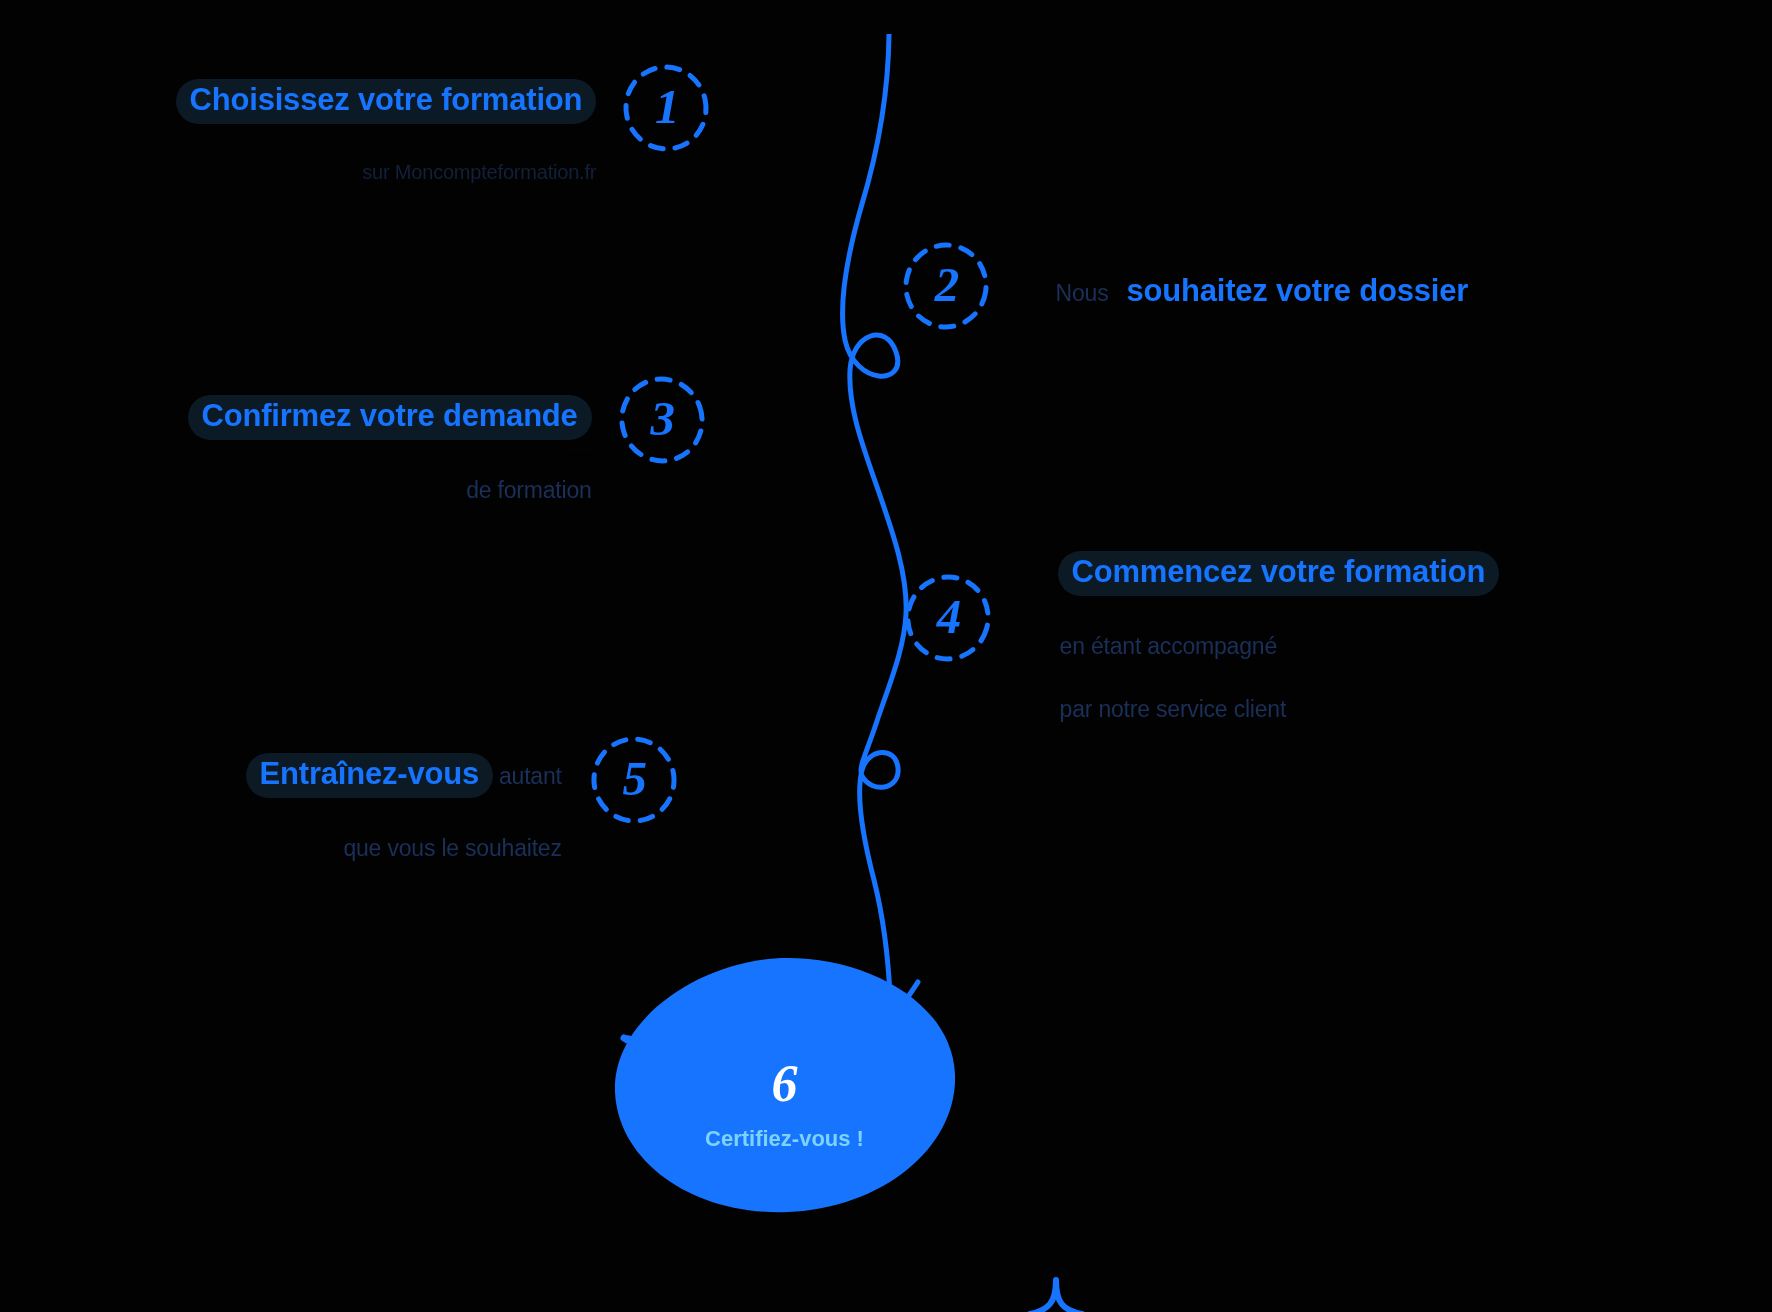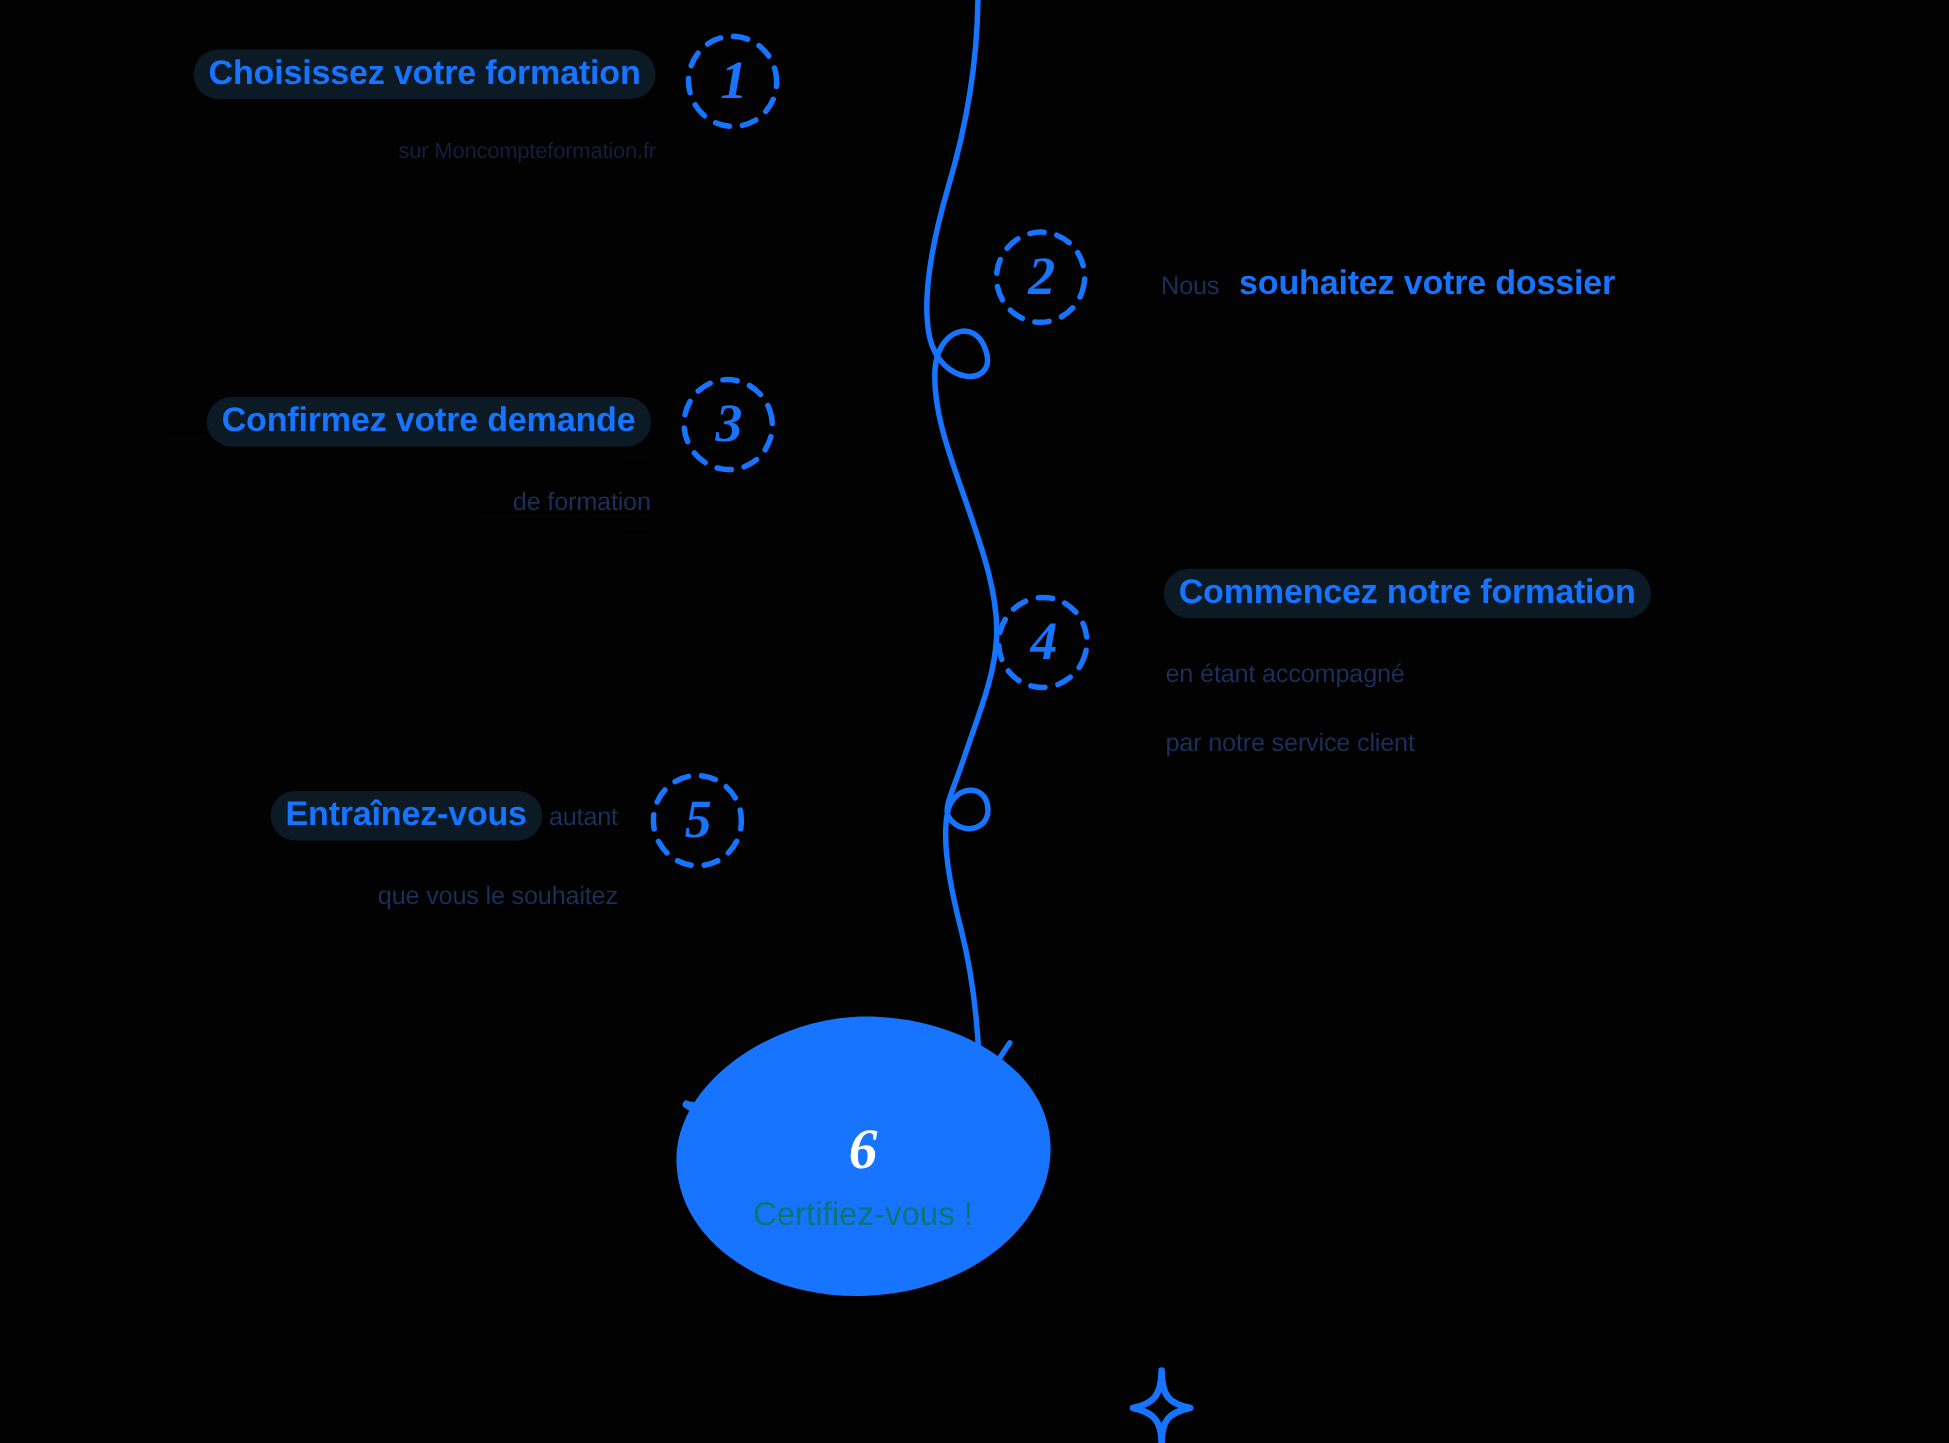--- a/index.html
+++ b/index.html
@@ -1,19 +1,19 @@
 <!DOCTYPE html>
 <html><head>
 <meta charset="utf-8">
 <style>
   html,body{margin:0;padding:0;background:#000;}
   body{width:1772px;height:1312px;position:relative;overflow:hidden;
        font-family:"Liberation Sans","DejaVu Sans",sans-serif;
        background:#020203;}
-  .stage{position:absolute;inset:0;}
+  .stage{position:absolute;inset:0;margin-top:34px;}
 
   svg.path-layer{position:absolute;left:0;top:0;width:1772px;height:1312px;pointer-events:none;}
 
   
   .step{position:absolute;display:flex;align-items:flex-start;}
   .texts{display:flex;flex-direction:column;}
   .line{white-space:pre;line-height:1.16;}
 
   .pill{display:inline-block;background:#0c1a26;border-radius:26px;
         padding:3px 14px 6px 14px;}
@@ -32,21 +32,21 @@
        font-size:49px;font-family:"Liberation Serif","DejaVu Serif",serif;
        padding-bottom:4px;padding-left:2px;}
 
   
   .blob{position:absolute;left:612px;top:922px;width:345px;height:258px;}
   .blob svg{position:absolute;left:0;top:0;}
   .blob .inner{position:absolute;inset:0;display:flex;flex-direction:column;
         align-items:center;justify-content:center;padding-top:40px;}
   .blob .six{color:#fff;font-style:italic;font-weight:bold;font-size:52px;
         font-family:"Liberation Serif","DejaVu Serif",serif;line-height:1;}
-  .blob .cap{color:#0f766e;font-weight:normal;font-size:30px;margin-top:16px;}
+  .blob .cap{color:#7dd3fc;font-weight:bold;font-size:22px;margin-top:16px;}
 </style>
 </head>
 <body>
 
 <div class="stage">
 
   <svg class="path-layer" viewBox="0 0 1772 1312">
 
     <path d="M888,-40
          C893,40 880,110 862,170
@@ -134,21 +134,21 @@
 
   <div class="step" style="left:902px;top:498px;">
     <div class="badge" style="margin-right:28px;margin-top:40px;">
       <svg width="92" height="92" viewBox="0 0 92 92">
         <ellipse cx="46" cy="46" rx="40" ry="41" fill="none" stroke="#1674ff" stroke-width="5" stroke-linecap="round" stroke-dasharray="13 12" transform="rotate(16 46 46)"></ellipse>
       </svg>
       <div class="num">4</div>
     </div>
     <div class="texts left-al">
       <div class="line">
-        <span class="pill hl">Commencez notre formation</span>
+        <span class="pill hl">Commencez votre formation</span>
       </div>
       <div class="line" style="padding-left:2px;">
         <span class="dim2">en étant accompagné</span>
       </div>
       <div class="line" style="padding-left:2px;">
         <span class="dim2">par notre service client</span>
       </div>
     </div>
   </div>
 

